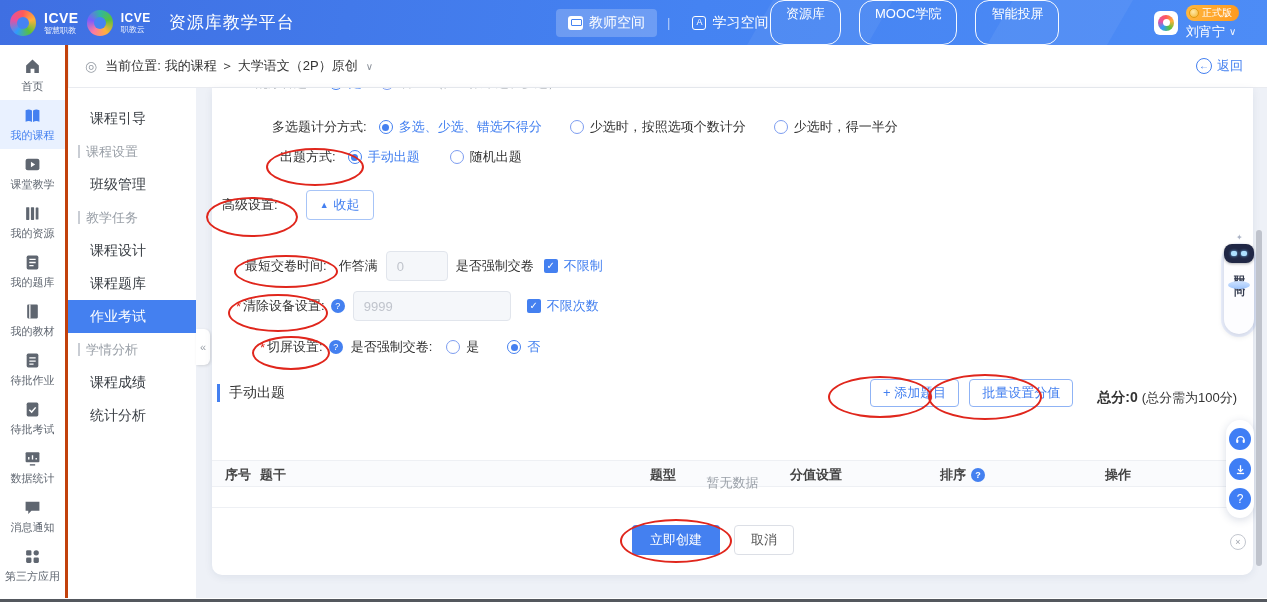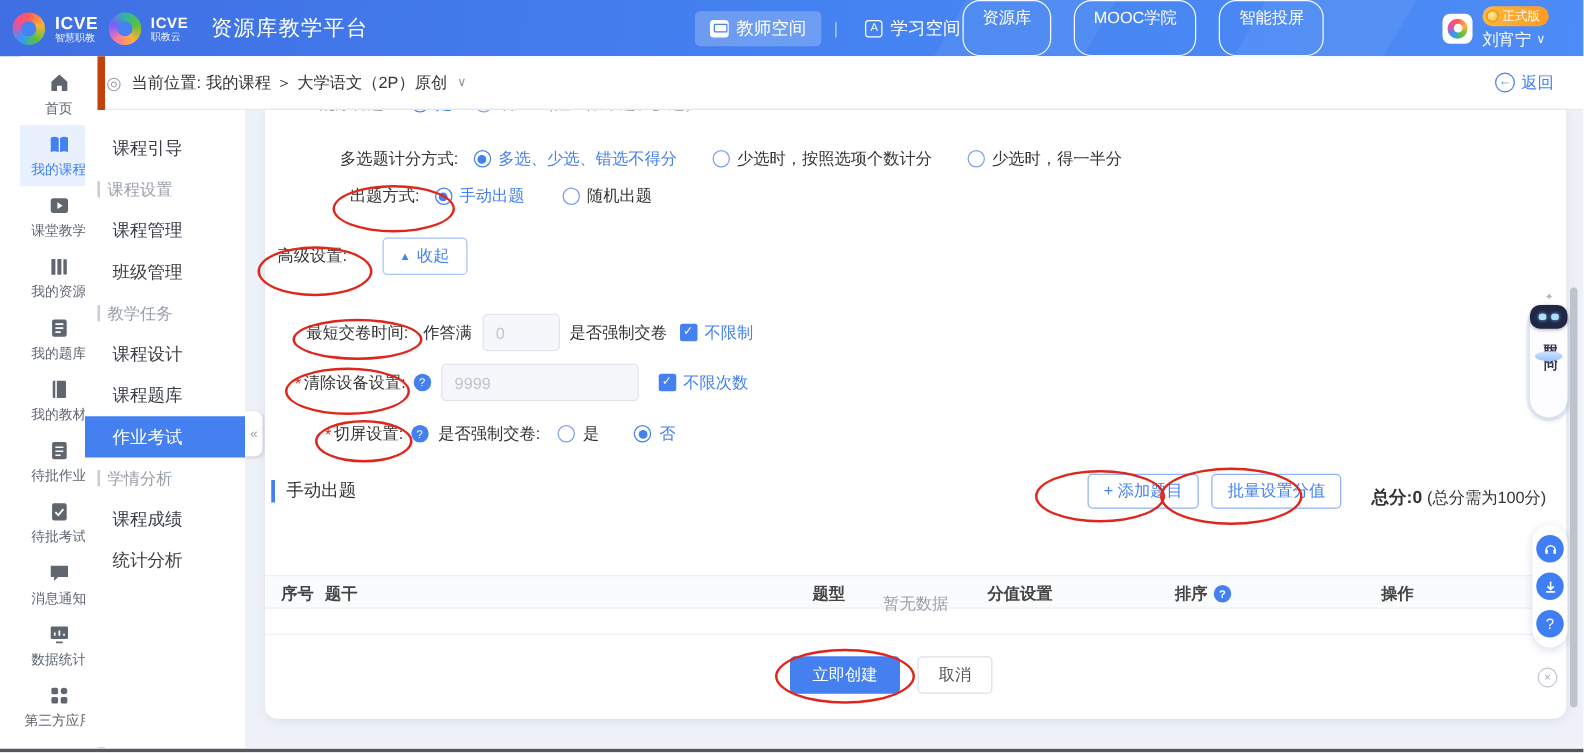--- a/index.html
+++ b/index.html
@@ -48,21 +48,21 @@
   
   .crumbbar { position:absolute; left:68px; top:45px; width:1199px; height:43px; background:#fff;
               border-bottom:1px solid #e9ebf0; border-left:1px solid #f0f1f4; display:flex; align-items:center; padding:0 24px 0 16px; }
   .pin { color:#9aa0a8; font-size:14px; margin-right:8px; }
   .crumb-txt { color:#333; font-size:13px; display:flex; align-items:center; gap:4px; }
   .crumb-caret { color:#8a9099; font-size:10px; margin-left:4px; cursor:pointer; }
   .backlink { margin-left:auto; color:#4480f0; display:flex; align-items:center; gap:5px; cursor:pointer; }
   .back-circ { width:16px; height:16px; border:1px solid #4480f0; border-radius:50%; font-size:10px; line-height:14px; text-align:center; }
 
   
-  .rail { position:absolute; left:16px; top:45px; width:68px; height:553px; background:#fff; border-right:6px solid #c2410c; padding-top:6px; }
+  .rail { position:absolute; left:0; top:45px; width:68px; height:553px; background:#fff; border-right:3px solid #c2410c; padding-top:6px; }
   .rail-item { display:flex; flex-direction:column; align-items:center; justify-content:center; gap:4px; height:49px; color:#5f6670; font-size:11px; cursor:pointer; }
   .rail-item svg { width:17px; height:17px; }
   .rail-item.active { background:#e9f1ff; color:#4480f0; }
 
   
   .menu { position:absolute; left:68px; top:88px; width:128px; height:510px; background:#fff; padding-top:14px; }
   .menu-item { height:33px; line-height:33px; padding-left:22px; font-size:14px; color:#3a3f45; cursor:pointer; white-space:nowrap; }
   .menu-sec { height:33px; line-height:33px; padding-left:10px; font-size:13px; color:#9aa0a8; display:flex; align-items:center; gap:6px;text-align:center; }
   .menu-sec .bar { width:2px; height:13px; background:#c9cdd4; display:inline-block; }
   .menu-item.active { background:#4480f0; color:#fff; }
@@ -245,53 +245,52 @@
       <span>待批作业</span>
     </div>
     <div class="rail-item">
       <svg viewBox="0 0 16 16">
           <rect x="2.5" y="1.5" width="11" height="13" rx="1.5" fill="currentColor"></rect>
           <path d="M5 8.2 7.2 10.4 11 6" stroke="#fff" stroke-width="1.4" fill="none"></path>
         </svg>
       <span>待批考试</span>
     </div>
     <div class="rail-item">
-      <svg viewBox="0 0 16 16" fill="currentColor">
-          <path d="M1.5 2.5h13v8.5H7l-3 3v-3H1.5z"></path>
-        </svg>
-      <span>消息通知</span>
-    </div>
-    <div class="rail-item">
       <svg viewBox="0 0 16 16">
           <rect x="1.5" y="2" width="13" height="9.5" rx="1" fill="currentColor"></rect>
           <path d="M4.5 9V6.5M8 9V5M11.5 9V7.5" stroke="#fff" stroke-width="1.3"></path>
           <path d="M5.5 14h5" stroke="currentColor" stroke-width="1.3"></path>
         </svg>
       <span>数据统计</span>
+    </div>
+    <div class="rail-item">
+      <svg viewBox="0 0 16 16" fill="currentColor">
+          <path d="M1.5 2.5h13v8.5H7l-3 3v-3H1.5z"></path>
+        </svg>
+      <span>消息通知</span>
     </div>
     <div class="rail-item">
       <svg viewBox="0 0 16 16" fill="currentColor">
           <rect x="2" y="2" width="5" height="5" rx="1.2"></rect>
           <rect x="9" y="2" width="5" height="5" rx="2.5"></rect>
           <rect x="2" y="9" width="5" height="5" rx="1.2"></rect>
           <rect x="9" y="9" width="5" height="5" rx="1.2"></rect>
         </svg>
       <span>第三方应用</span>
     </div>
   </div>
 
   <div class="main-bg"></div>
 
   <div class="menu">
     <div class="menu-item">课程引导</div>
     <div class="menu-sec">
         <span class="bar"></span>
         <span>课程设置</span>
       </div>
-    <div class="menu-item">课程管理</div>
     <div class="menu-item">班级管理</div>
     <div class="menu-sec">
         <span class="bar"></span>
         <span>教学任务</span>
       </div>
     <div class="menu-item">课程设计</div>
     <div class="menu-item">课程题库</div>
     <div class="menu-item active">作业考试</div>
     <div class="menu-sec">
         <span class="bar"></span>

